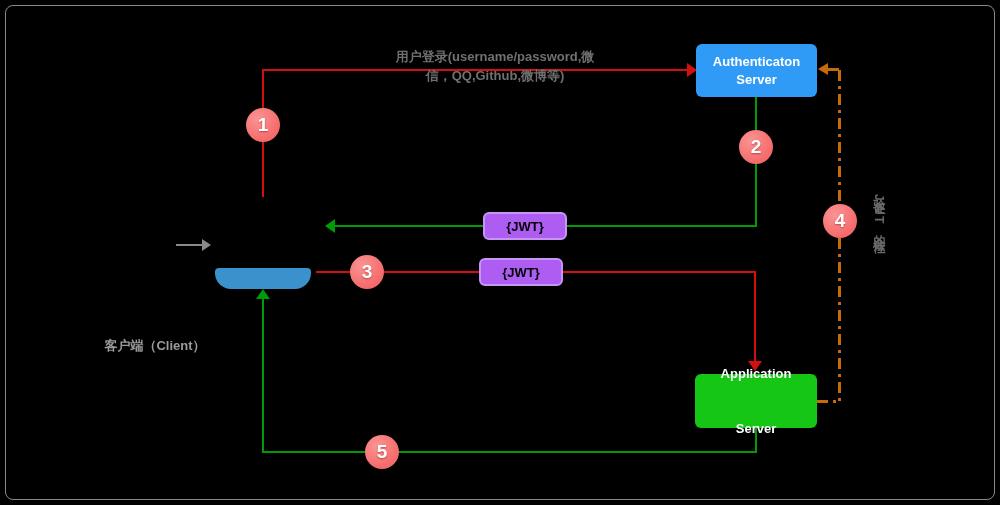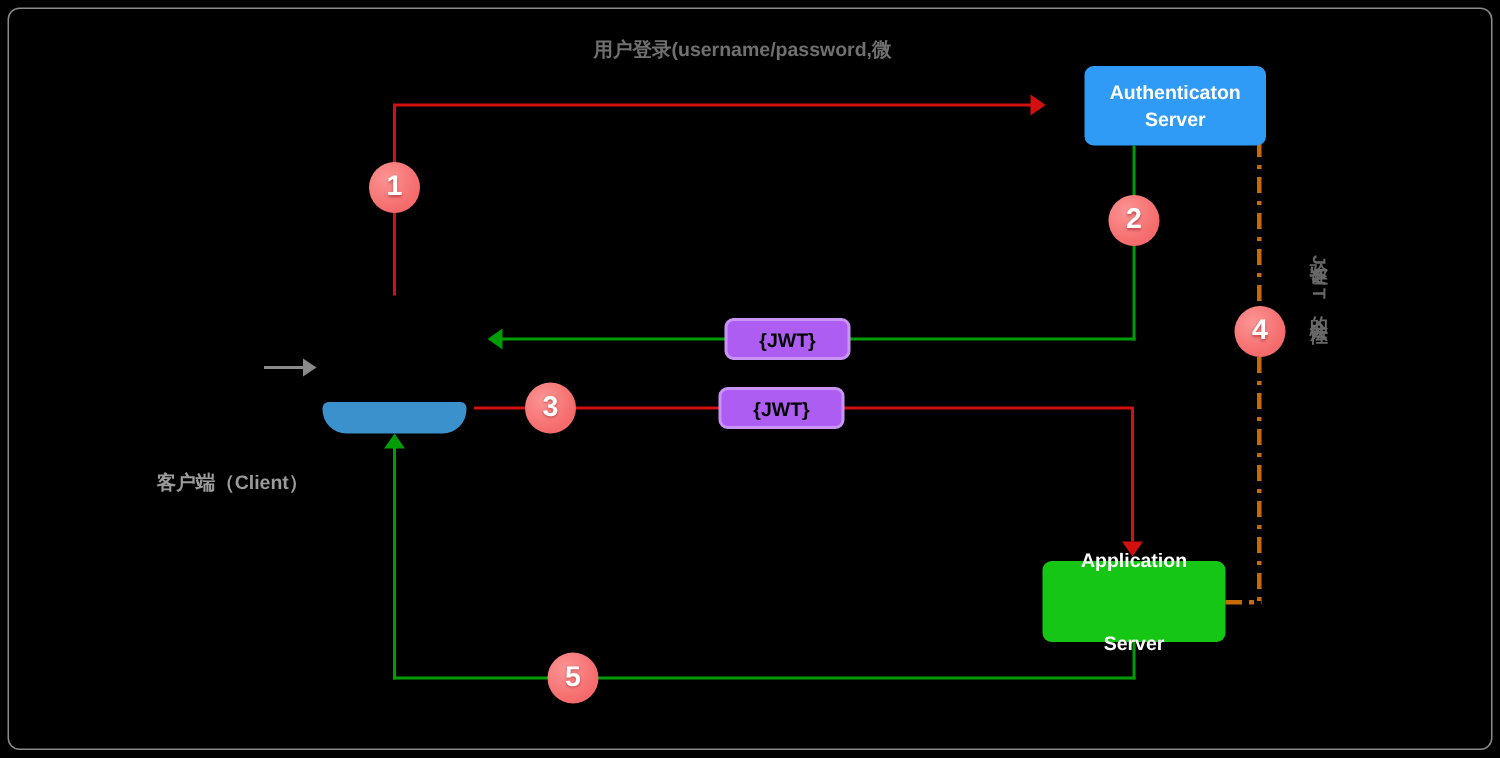--- a/index.html
+++ b/index.html
@@ -8,21 +8,21 @@
     font-family:"Liberation Sans", sans-serif;
   }
   .frame{position:absolute;inset:5px;border:1px solid #8a8a8a;border-radius:8px;}
 
   
   .node{
     position:absolute;display:flex;flex-direction:column;align-items:center;justify-content:center;
     border-radius:6px;color:#fff;font-weight:bold;font-size:13px;line-height:1.35;text-align:center;
     z-index:4;
   }
-  .auth{left:696px;top:44px;width:121px;height:53px;background:#2f9bf7;margin-left:27px;}
+  .auth{left:696px;top:44px;width:121px;height:53px;background:#2f9bf7;}
   .app{left:695px;top:374px;width:122px;height:54px;background:#15c615;gap:37px;}
 
   
   .client-shape{
     position:absolute;left:215px;top:268px;width:96px;height:21px;
     background:#3b91cc;border-radius:4px 4px 16px 16px;z-index:4;
   }
 
   
   .line{position:absolute;z-index:1;}
@@ -57,21 +57,21 @@
   .badge{
     position:absolute;width:84px;height:28px;border-radius:6px;
     background:#ae5df2;border:2px solid #c895f6;box-sizing:border-box;
     color:#000000;font-weight:bold;font-size:13px;display:flex;align-items:center;justify-content:center;
     z-index:5;
   }
 
   
   .lbl{
     position:absolute;color:#707070;font-weight:bold;font-size:13px;text-align:center;
-    line-height:1.45;z-index:3;
+    line-height:1.45;z-index:3;margin-top:24px;
   }
   .lbl-client{color:#9b9b9b;}
   .lbl-vert{
     writing-mode:vertical-rl;text-orientation:mixed;letter-spacing:2px;
     color:#686868;font-size:12px;text-align:left;
   }
 </style>
 </head>
 <body>
 
@@ -118,15 +118,16 @@
   <div class="step" style="left:739px;top:130px;">2</div>
   <div class="step" style="left:350px;top:255px;">3</div>
   <div class="step" style="left:823px;top:204px;">4</div>
   <div class="step" style="left:365px;top:435px;">5</div>
 
   <div class="badge" style="left:483px;top:212px;">{JWT}</div>
   <div class="badge" style="left:479px;top:258px;">{JWT}</div>
 
   <div class="lbl" style="left:385px;top:24px;width:220px;">
     <div>用户登录(username/password,微</div>
+    <div>信，QQ,Github,微博等)</div>
   </div>
   <div class="lbl lbl-vert" style="left:870px;top:166px;height:130px;">验证JWT的合法性</div>
 </div>
 
 </body></html>

